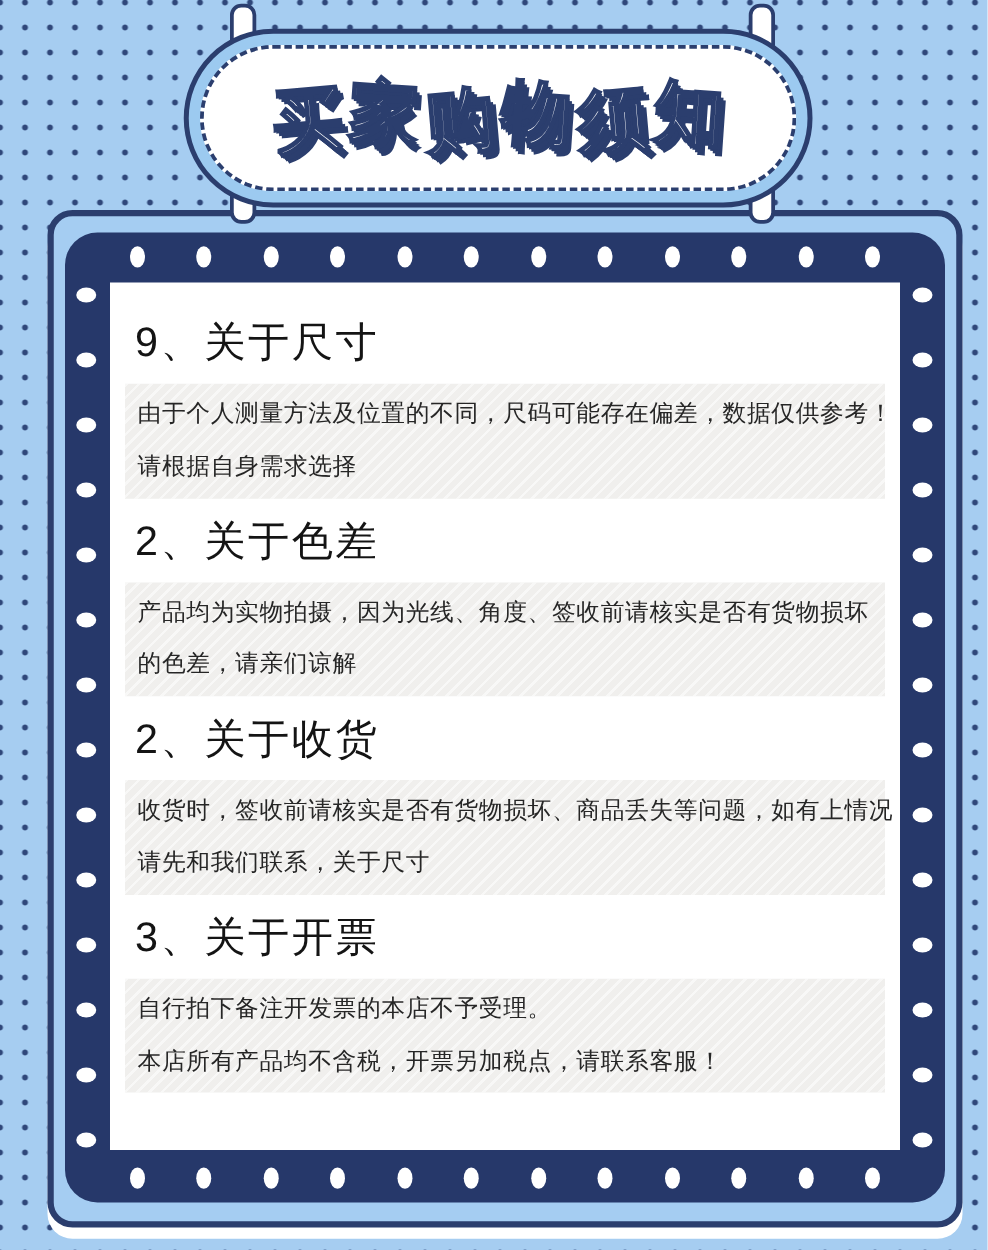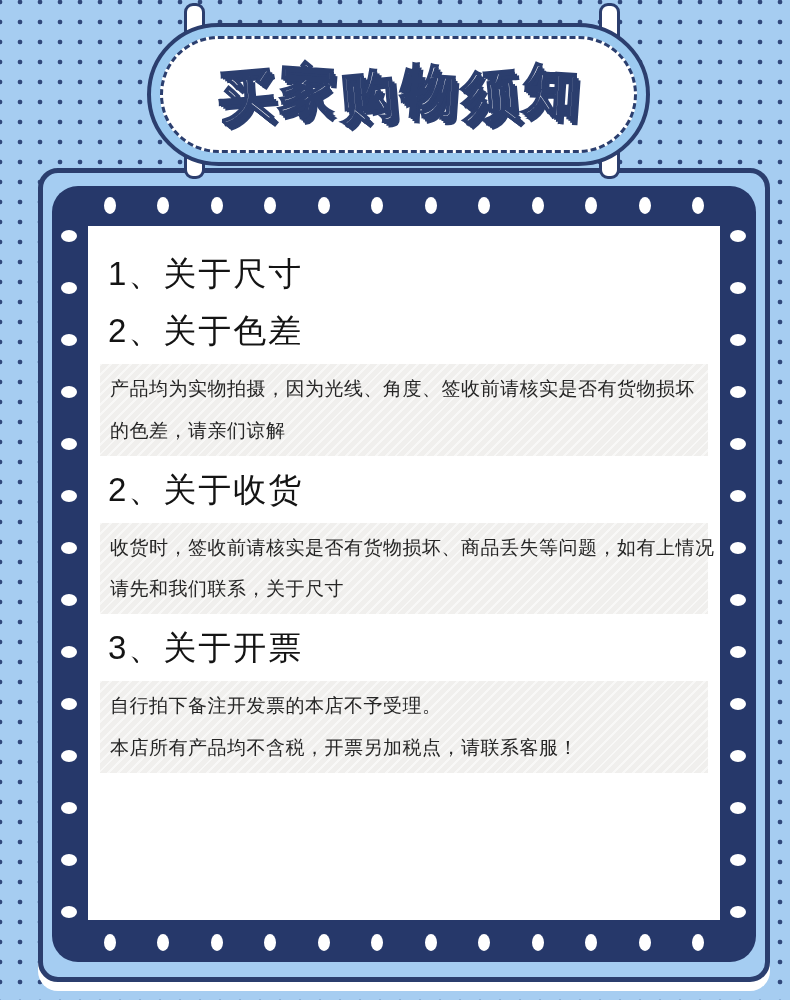--- a/index.html
+++ b/index.html
@@ -146,21 +146,25 @@
         <div class="dot-h"></div>
         <div class="dot-h"></div>
         <div class="dot-h"></div>
         <div class="dot-h"></div>
         <div class="dot-h"></div>
       </div>
 
     <div class="content">
 
       <div class="section">
-        <div class="section-heading">1、关于尺寸</div>
+        <div class="section-heading">9、关于尺寸</div>
+        <div class="section-body">
+          <div class="body-line">由于个人测量方法及位置的不同，尺码可能存在偏差，数据仅供参考！</div>
+          <div class="body-line">请根据自身需求选择</div>
+        </div>
       </div>
 
       <div class="section">
         <div class="section-heading">2、关于色差</div>
         <div class="section-body">
           <div class="body-line">产品均为实物拍摄，因为光线、角度、签收前请核实是否有货物损坏</div>
           <div class="body-line">的色差，请亲们谅解</div>
         </div>
       </div>
 

